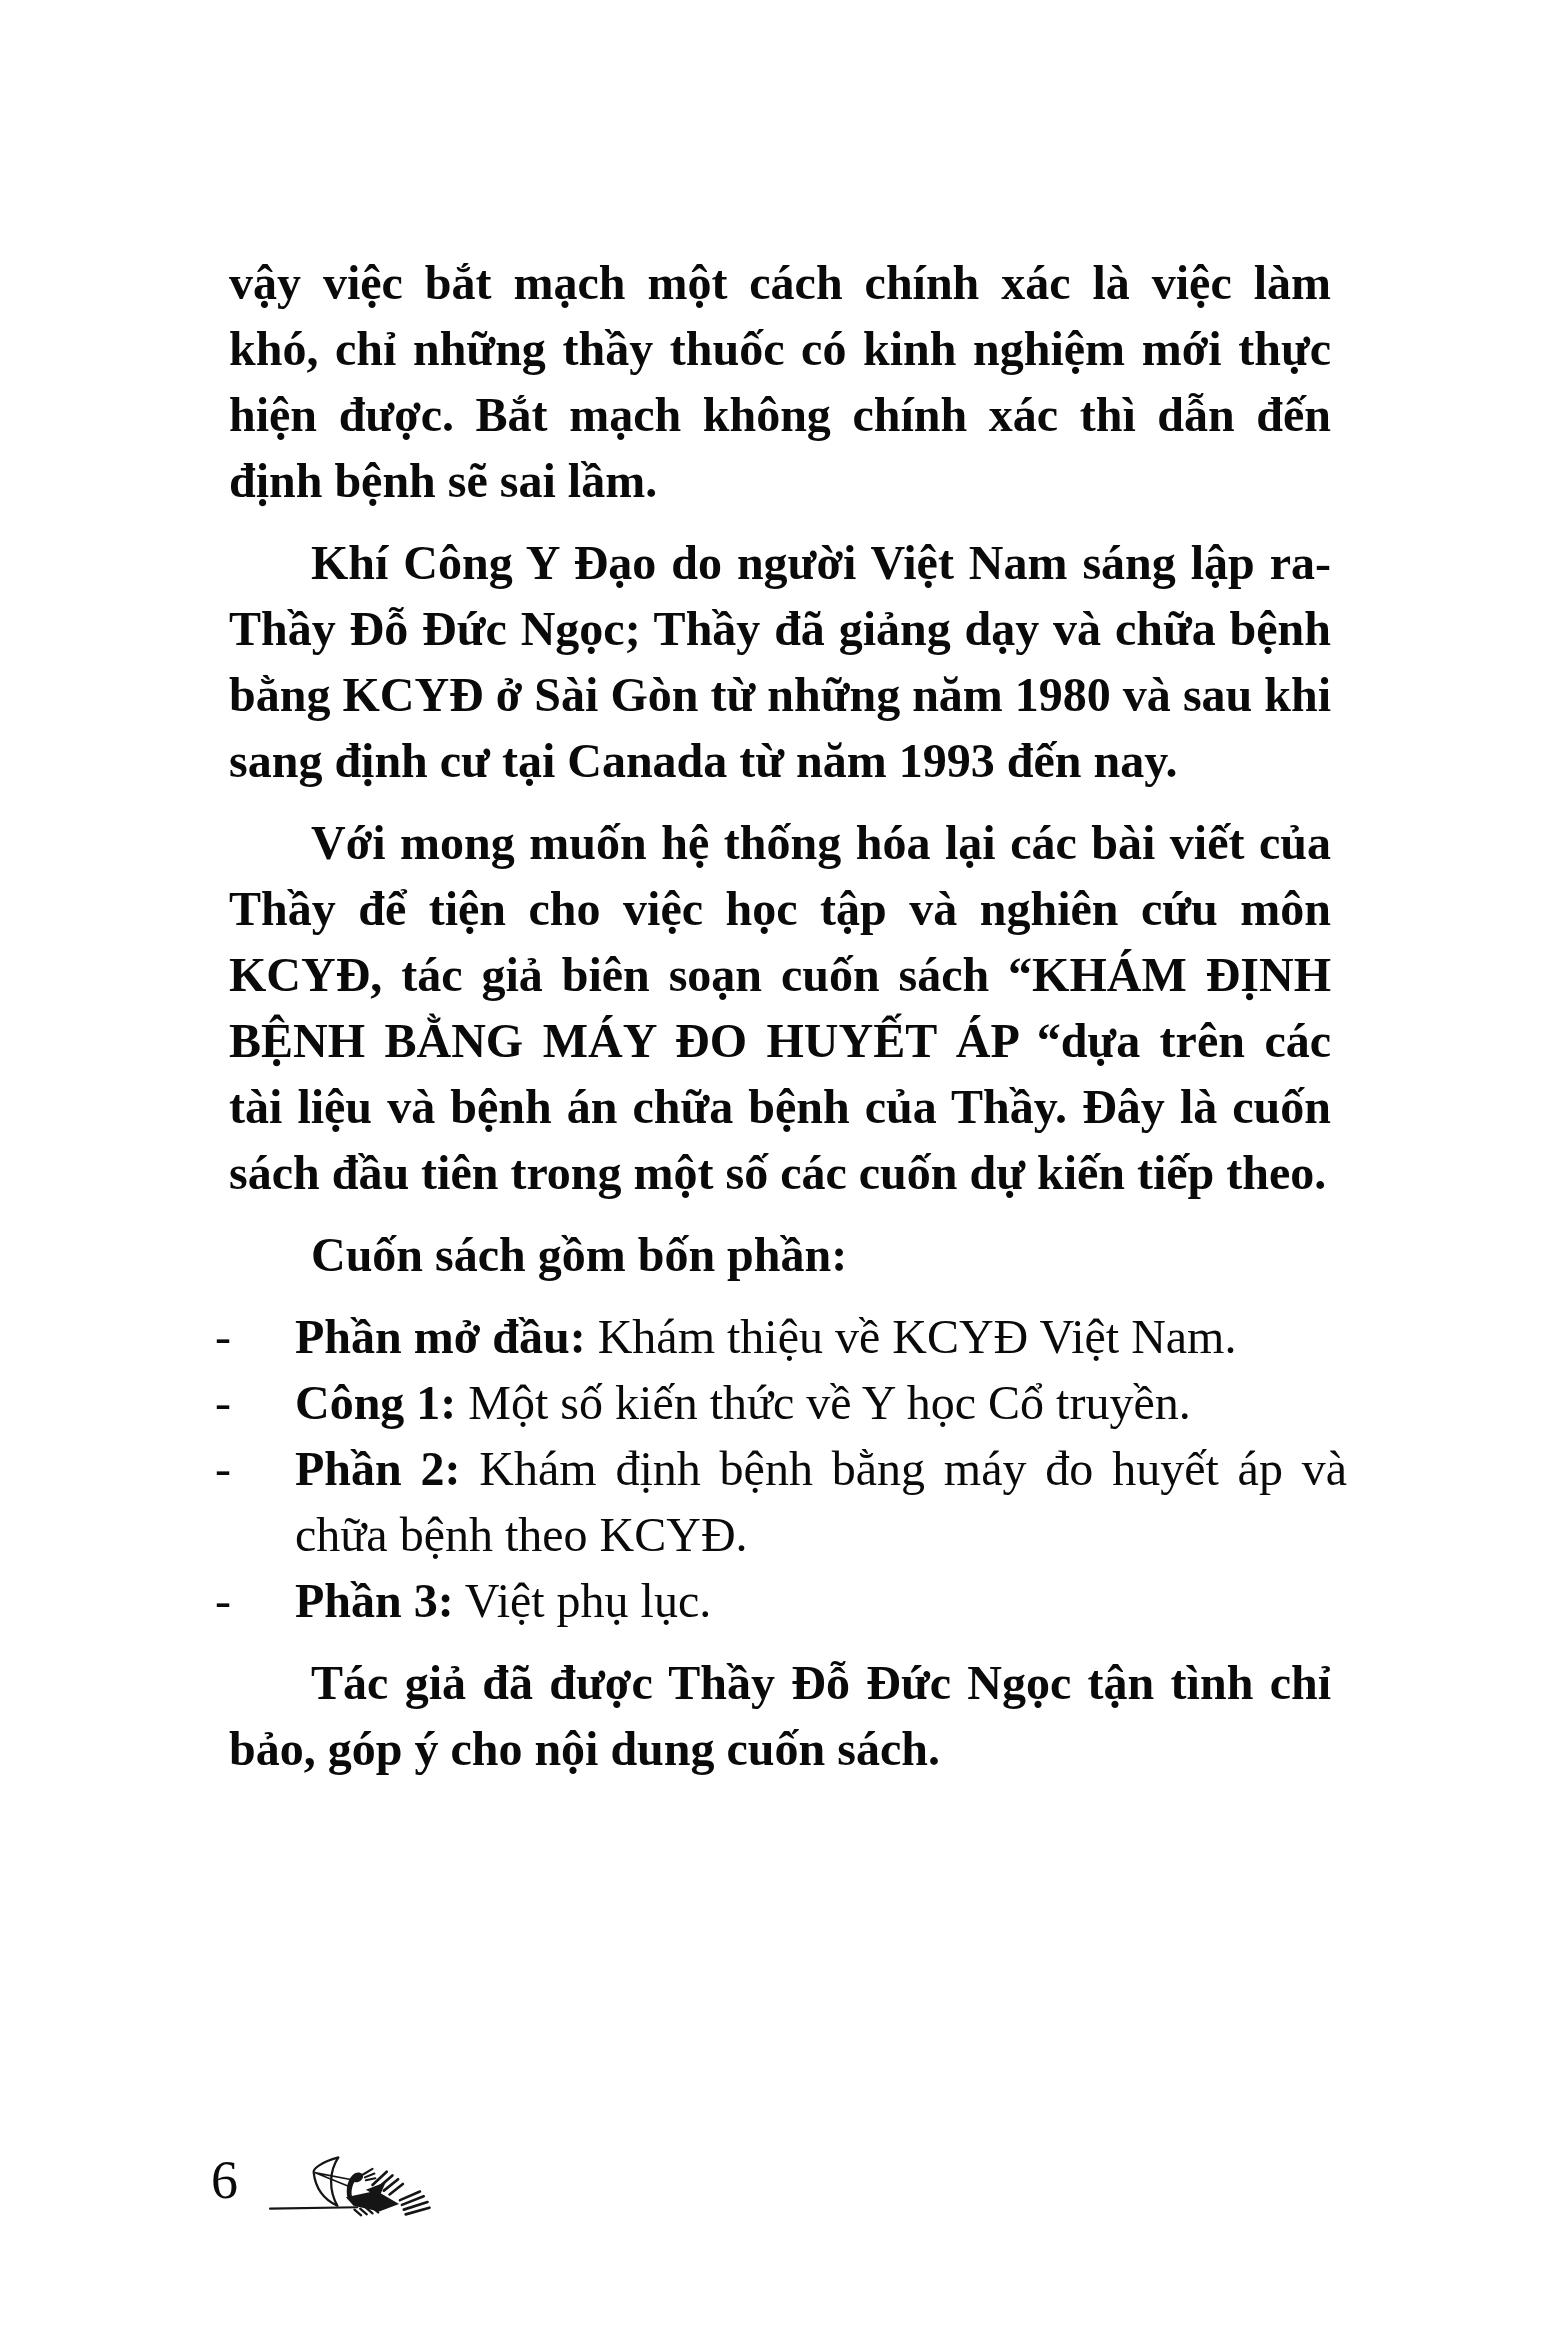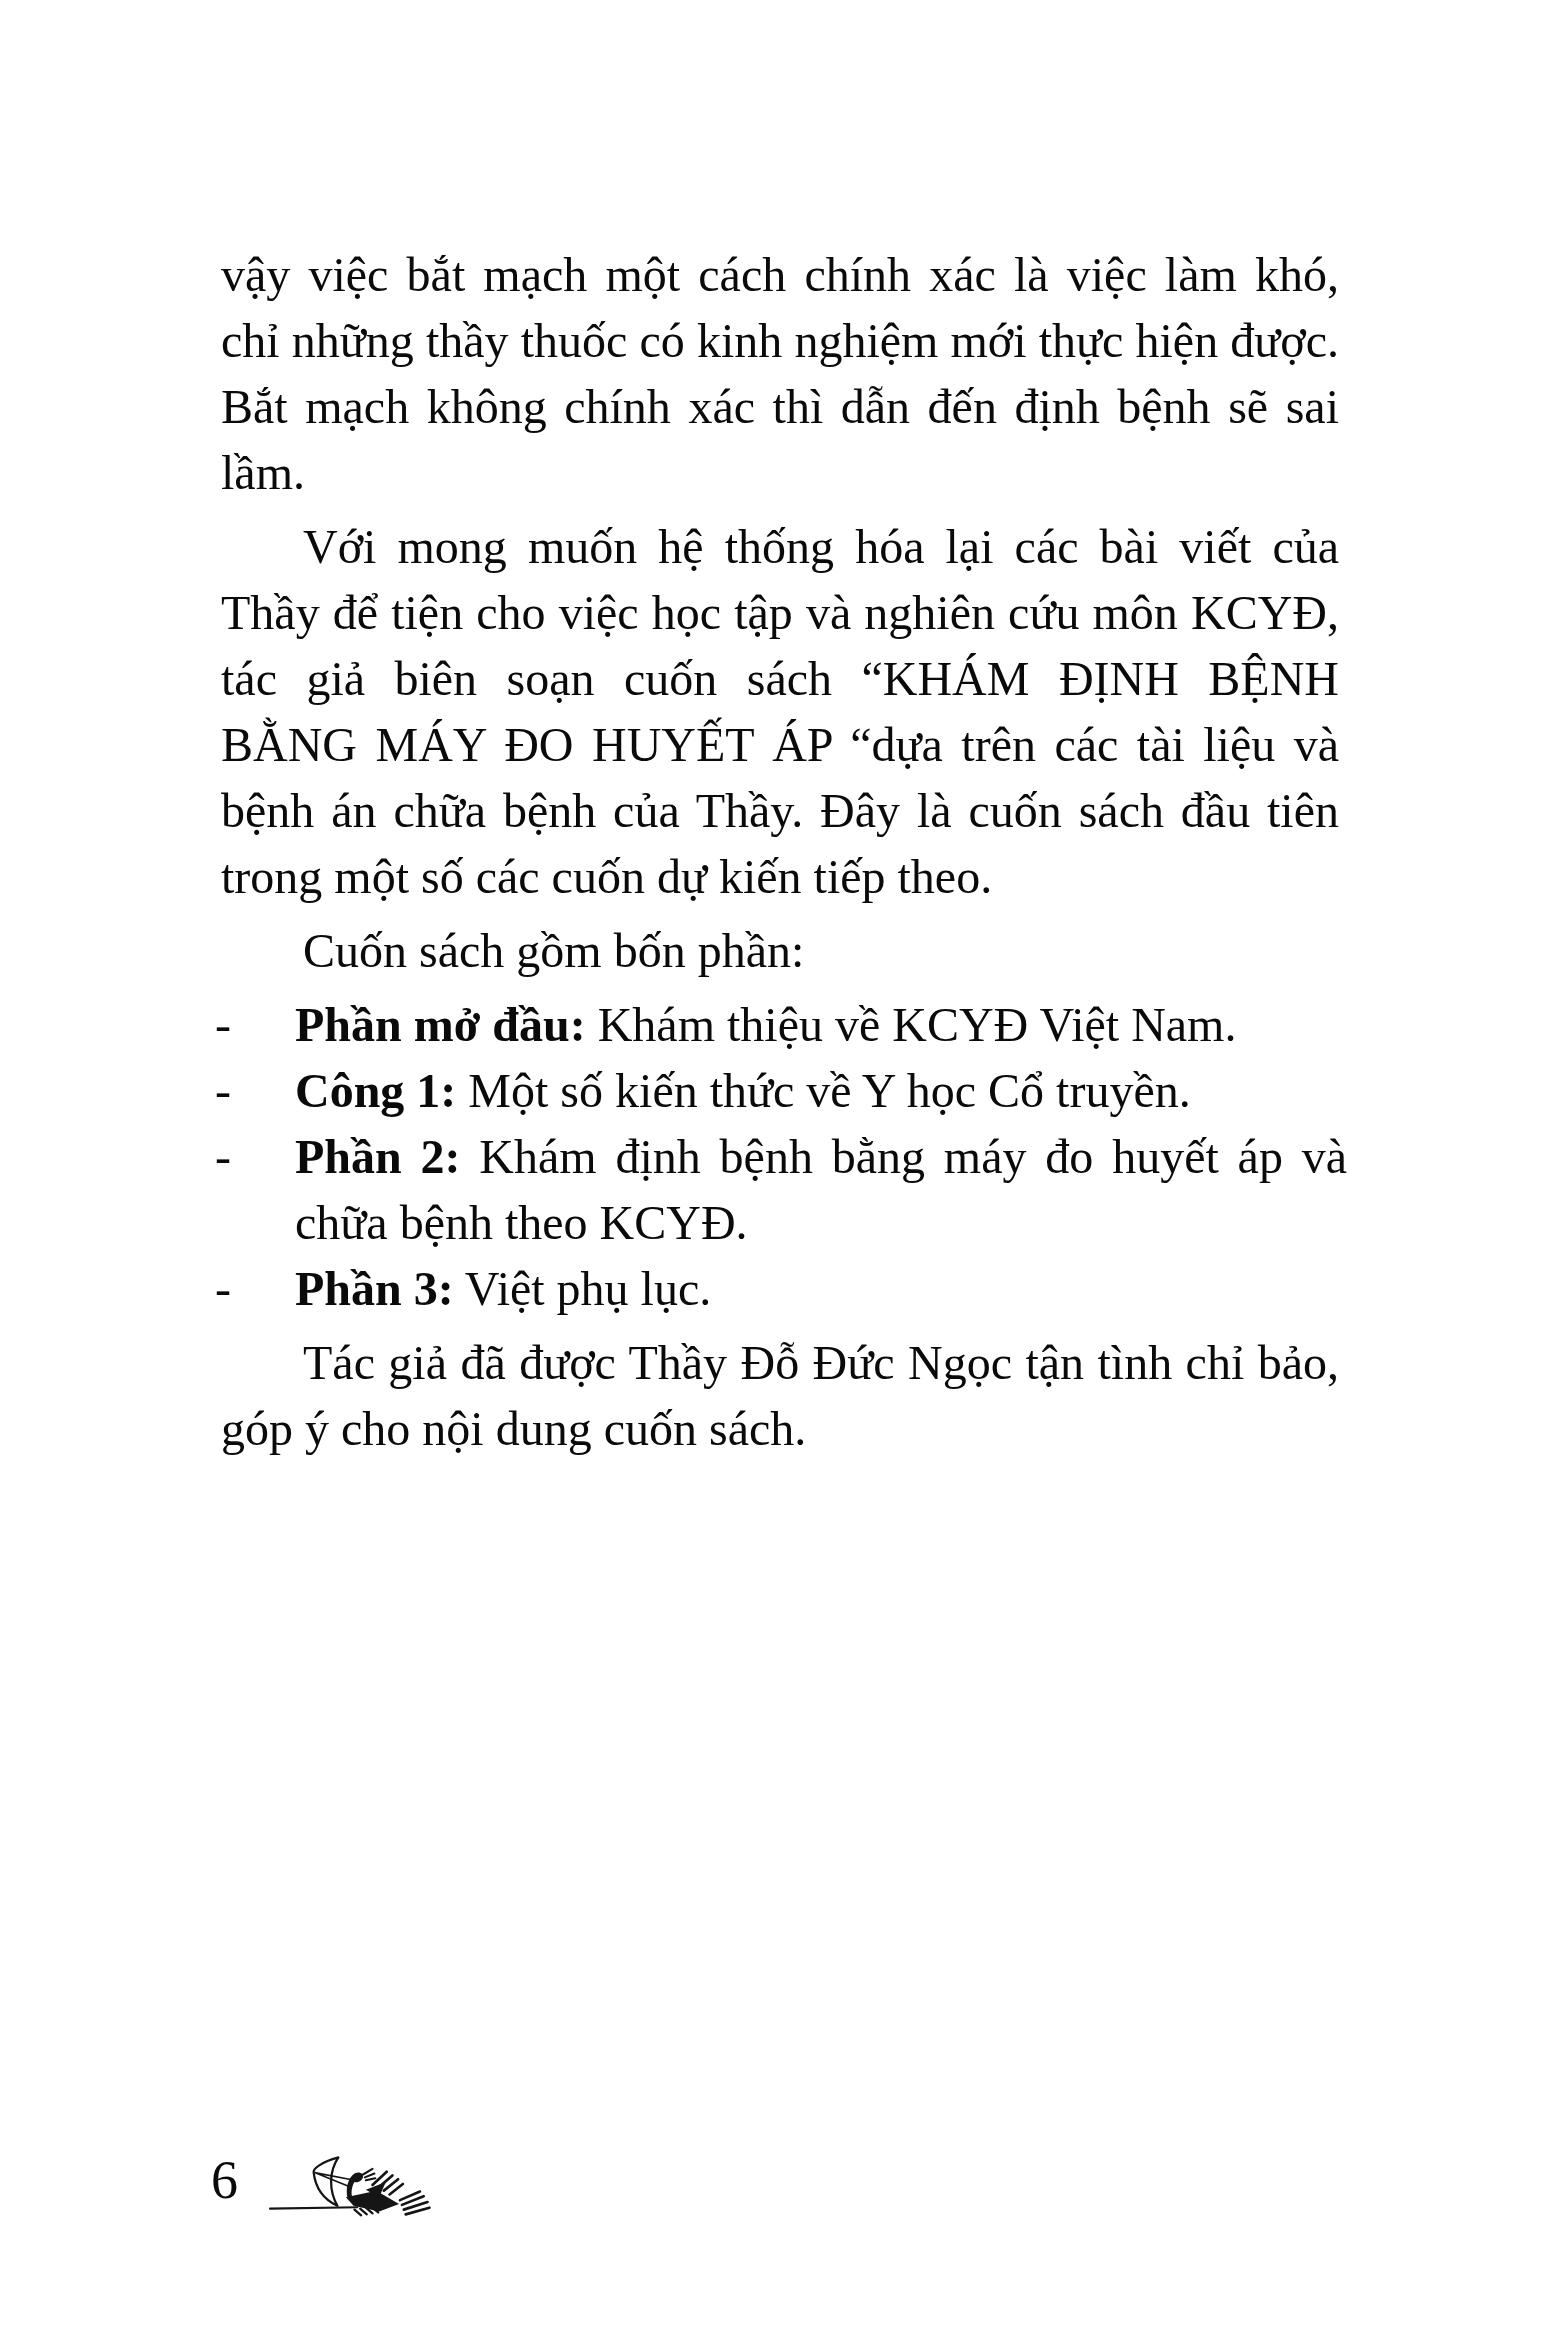--- a/index.html
+++ b/index.html
@@ -13,21 +13,21 @@
   }
   .page { position: absolute; inset: 0; }
   .text-block {
     position: absolute;
     left: 213px; top: 234px;
     width: 1134px;
     font-size: 48px;
     line-height: 66px;
     text-align: justify;
   }
-  .para { margin: 8px; padding: 0; }
+  .para { margin: 16px; padding: 0; font-weight: bold; }
   .para.indent { text-indent: 82px; }
   .list-item {
     position: relative;
     padding-left: 82px;
     margin: 0;
   }
   .list-item .marker {
     position: absolute;
     left: 1.9px; top: 0;
   }
@@ -48,20 +48,21 @@
 </head>
 <body>
 
 <main class="page">
 
   <section class="text-block">
 
     <p class="para">vậy việc bắt mạch một cách chính xác là việc làm khó, chỉ những thầy thuốc có kinh nghiệm mới thực hiện được. Bắt mạch không chính xác thì dẫn đến định bệnh sẽ sai lầm.</p>
 
 
+    <p class="para indent">Khí Công Y Đạo do người Việt Nam sáng lập ra- Thầy Đỗ Đức Ngọc; Thầy đã giảng dạy và chữa bệnh bằng KCYĐ ở Sài Gòn từ những năm 1980 và sau khi sang định cư tại Canada từ năm 1993 đến nay.</p>
 
     <p class="para indent">Với mong muốn hệ thống hóa lại các bài viết của Thầy để tiện cho việc học tập và nghiên cứu môn KCYĐ, tác giả biên soạn cuốn sách “KHÁM ĐỊNH BỆNH BẰNG MÁY ĐO HUYẾT ÁP “dựa trên các tài liệu và bệnh án chữa bệnh của Thầy. Đây là cuốn sách đầu tiên trong một số các cuốn dự kiến tiếp theo.</p>
 
     <p class="para indent">Cuốn sách gồm bốn phần:</p>
 
     <div class="list-item">
       <span class="marker">-</span>
       <b class="li-label">Phần mở đầu:</b>
       <span>Khám thiệu về KCYĐ Việt Nam.</span>
     </div>

